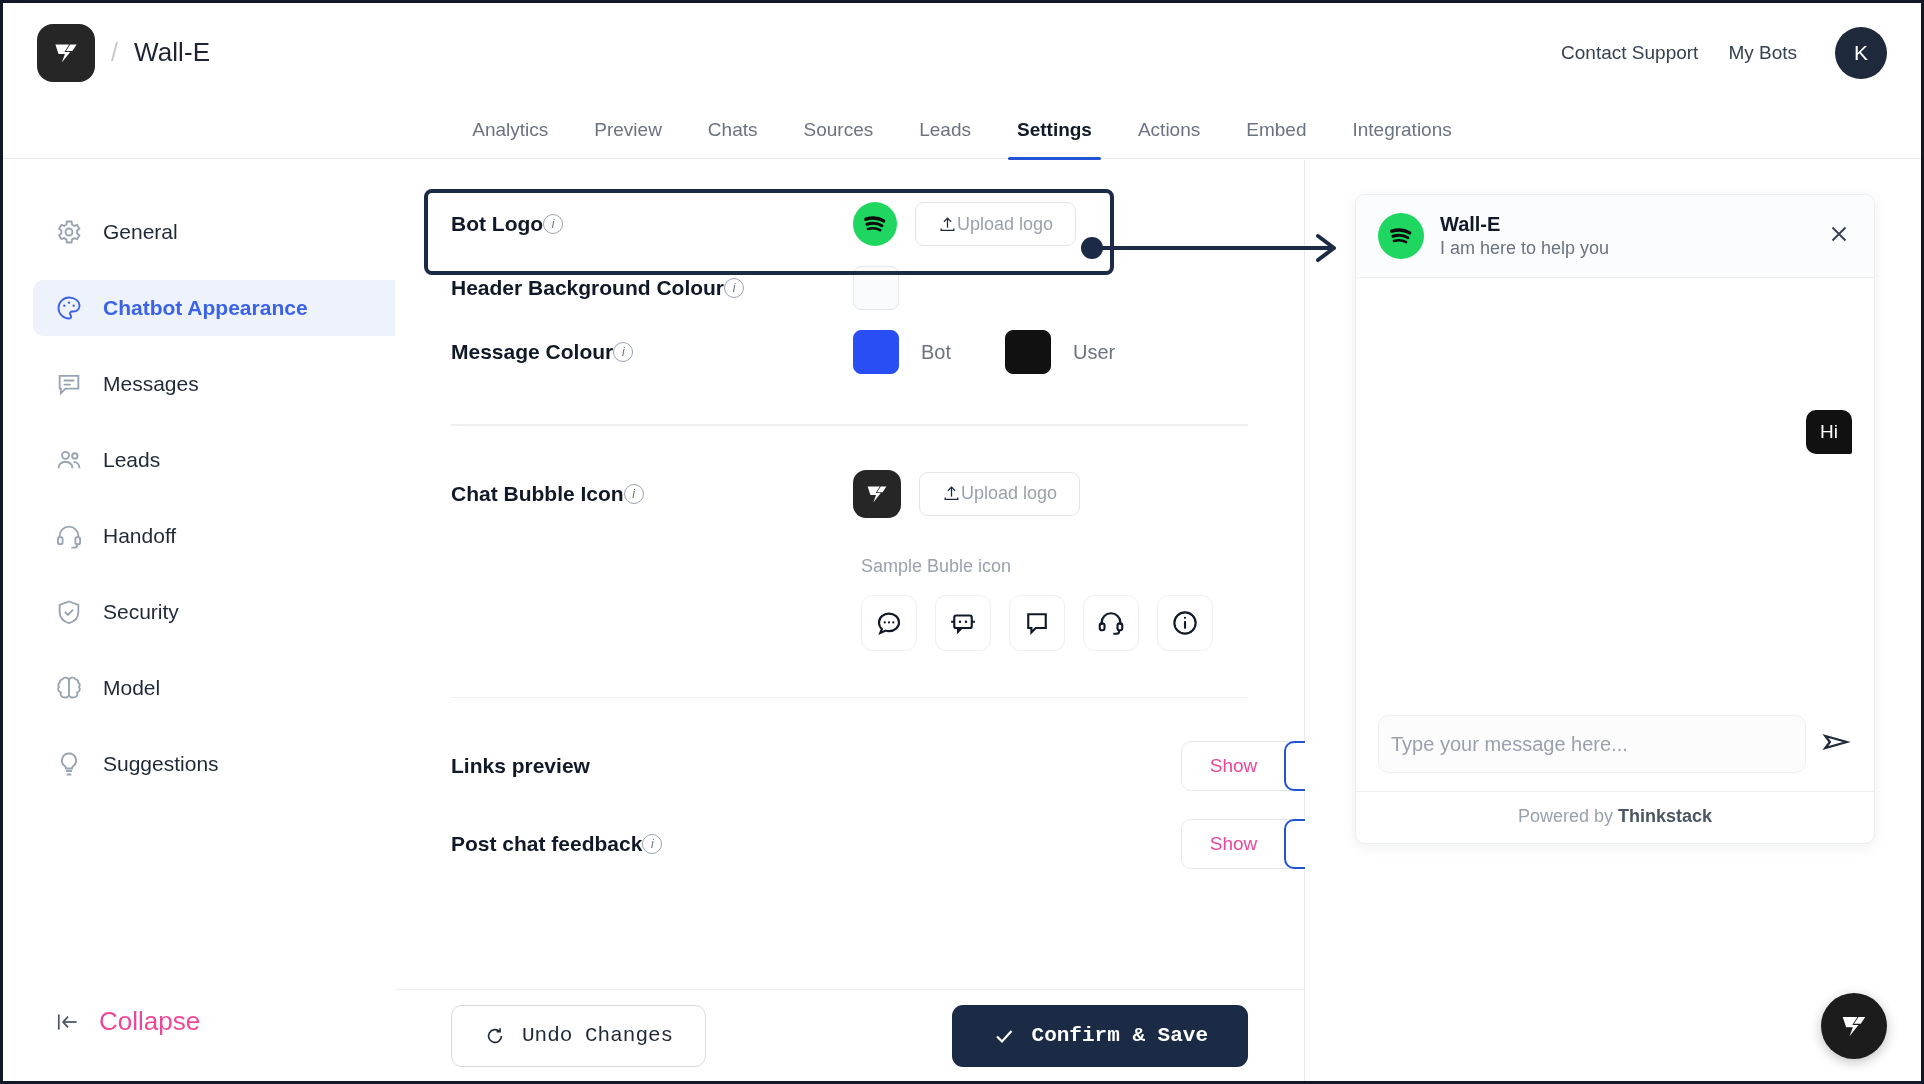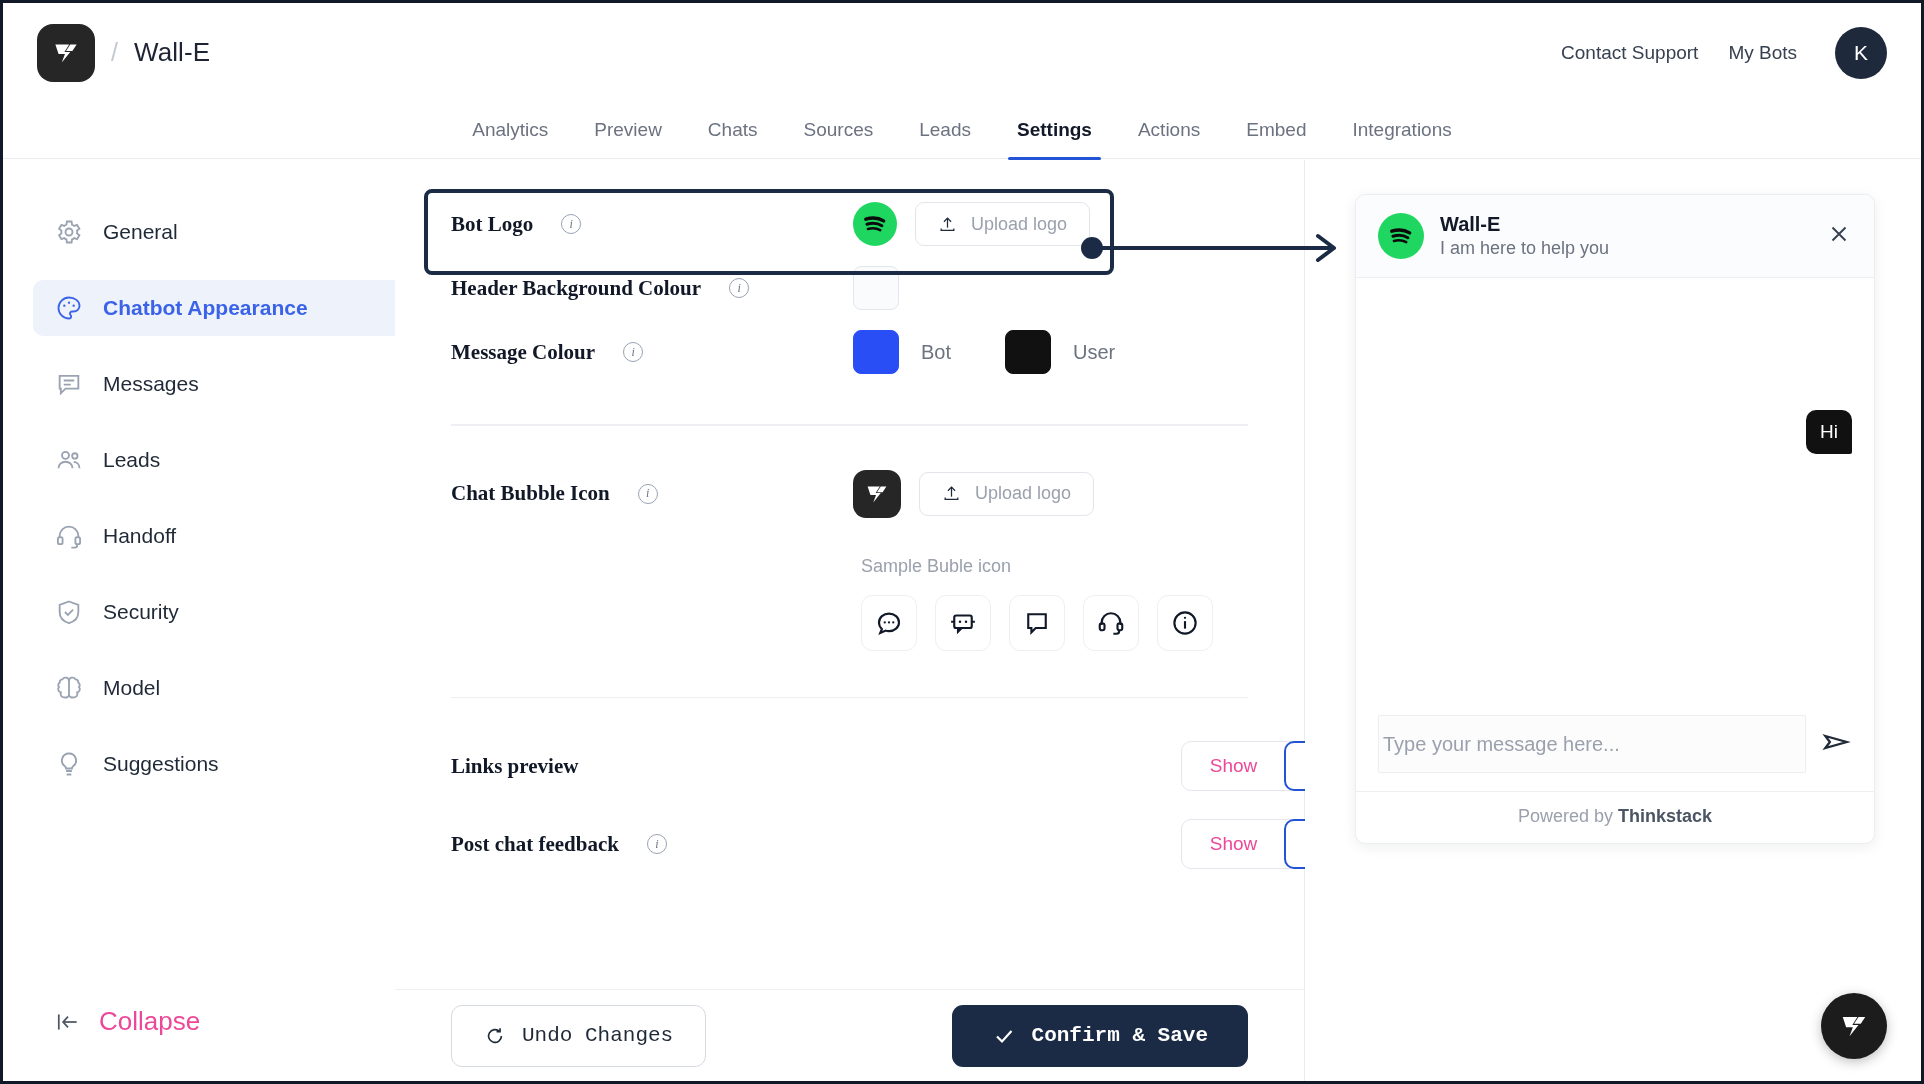--- a/index.html
+++ b/index.html
@@ -102,40 +102,40 @@
   .main-scroll {
     position: absolute; left: 0; top: 0; right: 0; bottom: 120px;
     padding: 32px 56px 0 56px;
   }
   .row {
     display: flex; align-items: center;
     min-height: 64px;
   }
   .row-label {
     font-size: 21px; color: #111827; font-weight: 600;
-    display: flex; align-items: center; gap: 28px;
-    width: 402px; flex: 0 0 402px; font-family: Liberation Serif, serif;
+    display: flex; align-items: center; gap: 0;
+    width: 402px; flex: 0 0 402px;
   }
   .info-i {
     width: 20px; height: 20px; border-radius: 50%;
     border: 1.3px solid #9aa3b2; color: #6b7280;
     font-size: 12px; font-style: italic;
     display: inline-flex; align-items: center; justify-content: center;
     font-weight: 400; flex: 0 0 20px;
   }
   .row-ctrl { display: flex; align-items: center; gap: 18px; }
 
   .spotify-logo {
     width: 44px; height: 44px; border-radius: 50%;
     background: #1fd760; display: flex; align-items: center; justify-content: center;
     flex: 0 0 44px;
   }
   .spotify-logo svg { width: 34px; height: 34px; }
   .upload-btn {
-    display: flex; align-items: center; gap: 14px;
+    display: flex; align-items: center; 
     height: 44px; padding: 0 22px;
     border: 1.4px solid #e2e5ea; border-radius: 9px;
     background: #fff; cursor: pointer;
   }
   .upload-btn svg { width: 19px; height: 19px; stroke: #1f2937; fill: none; stroke-width: 1.6; }
   .upload-btn span { font-size: 18px; color: #9aa1ad; }
 
   .swatch {
     width: 46px; height: 44px; border-radius: 8px;
     border: 1.4px solid #e4e7ec; cursor: pointer; flex: 0 0 46px;
@@ -230,22 +230,22 @@
     background: #111111; color: #fff;
     font-size: 19px; padding: 11px 14px;
     border-radius: 10px 10px 2px 10px;
     min-width: 46px; text-align: center;
   }
   .chat-input-row {
     display: flex; align-items: center; gap: 14px;
     padding: 18px 22px 18px 22px;
   }
   .chat-input {
-    flex: 1; height: 58px; border: 1.4px solid #eceef2; border-radius: 2px;
-    background: #fcfcfd; padding: 0 4px;
+    flex: 1; height: 58px; border: 1.4px solid #eceef2; border-radius: 10px;
+    background: #fcfcfd; padding: 0 12px;
     font-size: 20px; color: #9aa1ad;
     font-family: "Liberation Sans", sans-serif;
   }
   .chat-input::placeholder { color: #9aa1ad; }
   .send-icon { cursor: pointer; }
   .send-icon svg { width: 32px; height: 32px; stroke: #1f2937; fill: none; stroke-width: 1.7; }
   .chat-foot {
     border-top: 1.4px solid #eceef2;
     text-align: center; padding: 14px 0 16px 0;
     font-size: 18px; color: #9aa1ad;

